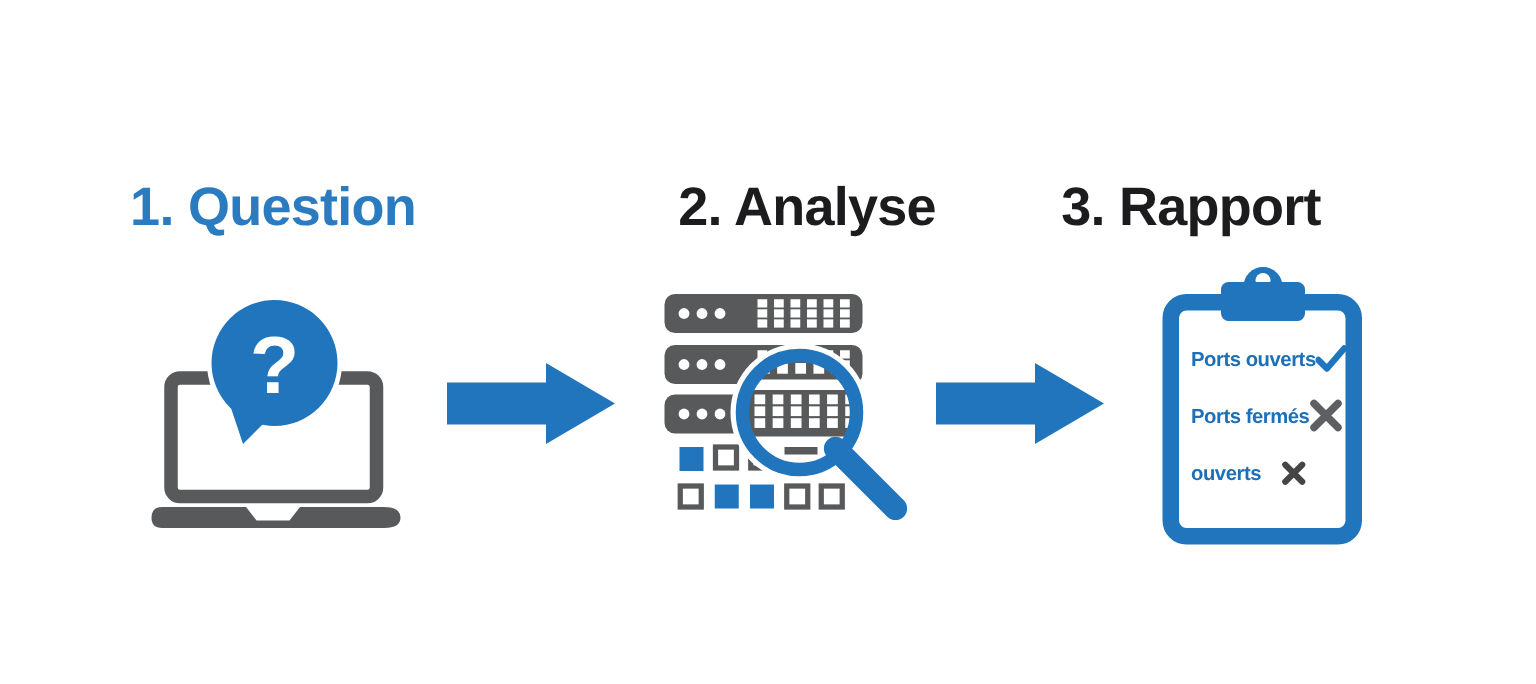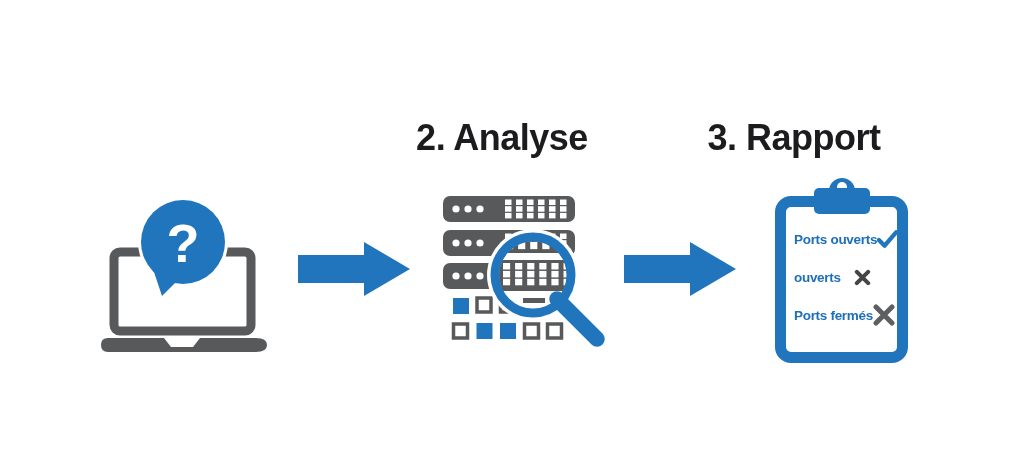--- a/index.html
+++ b/index.html
@@ -44,21 +44,22 @@
     white-space:nowrap;
   }
   .mark{flex:0 0 auto;display:block;}
   .mark.inset{margin-right:20px;}
 </style>
 </head>
 <body>
 
 <div class="canvas">
 
-  <div class="step-title" style="left:502px">2. Analyse</div>
+  <div class="step-title blue" style="left:182px">1. Question</div>
+  <div class="step-title" style="left:538px">2. Analyse</div>
   <div class="step-title" style="left:794px">3. Rapport</div>
 
   <svg class="icon-abs" style="left:88px;top:190px" width="200" height="180" viewBox="0 0 200 180">
 
     <rect x="26" y="62" width="137" height="79" rx="6" fill="#ffffff" stroke="#58595B" stroke-width="9"></rect>
 
     <path d="M20,148 H76 L83,157 H105 L112,148 H168 Q179,148 179,155 Q179,162 168,162 H20 Q13,162 13,155 Q13,148 20,148 Z" fill="#58595B"></path>
 
     <g stroke="#ffffff" stroke-width="6" fill="#ffffff" stroke-linejoin="round">
       <path d="M62,70 L74,106 L96,84 Z"></path>
@@ -155,27 +156,27 @@
     </div>
     <div class="clip-bar"></div>
     <div class="clip-rows">
       <div class="clip-row">
         <span class="clip-label">Ports ouverts</span>
         <svg class="mark" width="21" height="18" viewBox="0 0 22 18">
           <path d="M2,10 L8,16 L20,2" fill="none" stroke="#2175BC" stroke-width="4.5" stroke-linecap="round" stroke-linejoin="round"></path>
         </svg>
       </div>
       <div class="clip-row">
+        <span class="clip-label">Ports fermés</span>
+        <svg class="mark" width="22" height="22" viewBox="0 0 22 22">
+          <path d="M3,3 L19,19 M19,3 L3,19" fill="none" stroke="#5E5F62" stroke-width="5" stroke-linecap="round"></path>
+        </svg>
+      </div>
+      <div class="clip-row">
         <span class="clip-label">ouverts</span>
         <svg class="mark inset" width="17" height="17" viewBox="0 0 18 18">
           <path d="M3,3 L15,15 M15,3 L3,15" fill="none" stroke="#454547" stroke-width="4.3" stroke-linecap="round"></path>
-        </svg>
-      </div>
-      <div class="clip-row">
-        <span class="clip-label">Ports fermés</span>
-        <svg class="mark" width="22" height="22" viewBox="0 0 22 22">
-          <path d="M3,3 L19,19 M19,3 L3,19" fill="none" stroke="#5E5F62" stroke-width="5" stroke-linecap="round"></path>
         </svg>
       </div>
     </div>
   </div>
 
 </div>
 
 </body></html>

